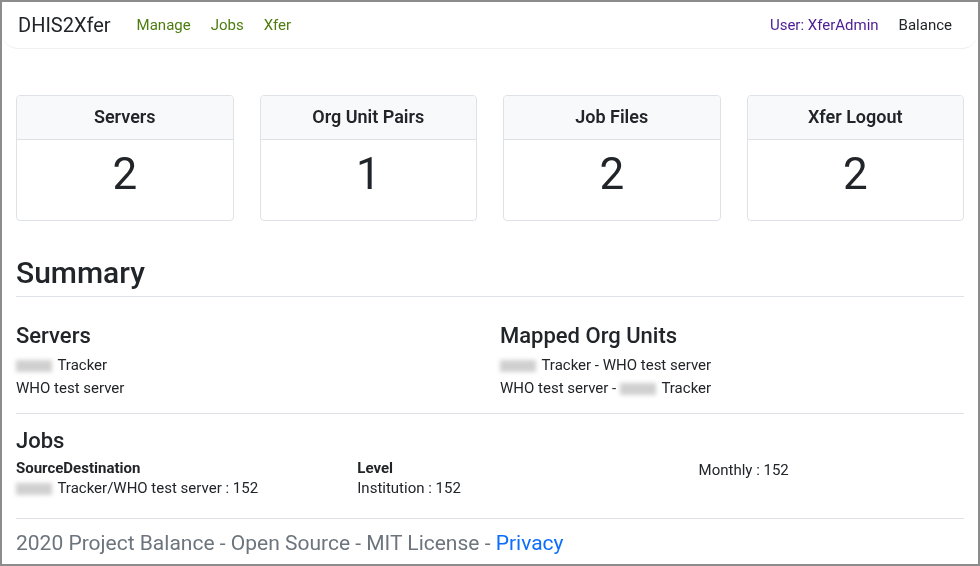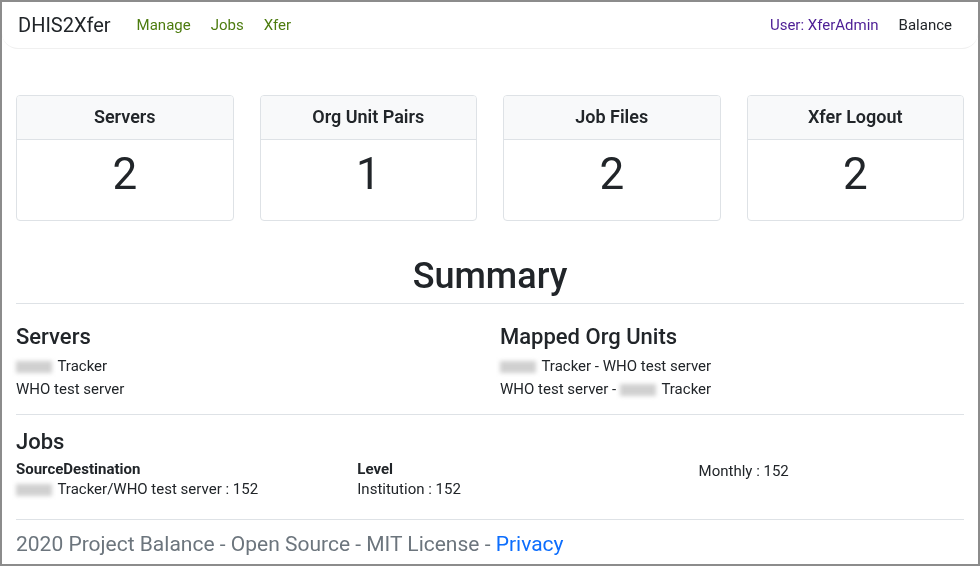--- a/index.html
+++ b/index.html
@@ -64,26 +64,25 @@
     text-align: center;
     padding: 10px 8px 22px;
   }
   .card-body .value {
     font-size: 44px;
     font-weight: 400;
     line-height: 1.1;
   }
 
   h2.summary-title {
-    font-size: 36px;
+    font-size: 30px;
     font-weight: 500;
-    margin: 34px 0 6px;
+    margin: 34px 0 12px;
     border-bottom: 1px solid #dee2e6;
     padding-bottom: 6px;
-    text-align: center;
   }
   h4.section-title {
     font-size: 22px;
     font-weight: 500;
     margin: 14px 0 6px;
   }
   .row {
     display: flex;
     gap: 20px;
   }

